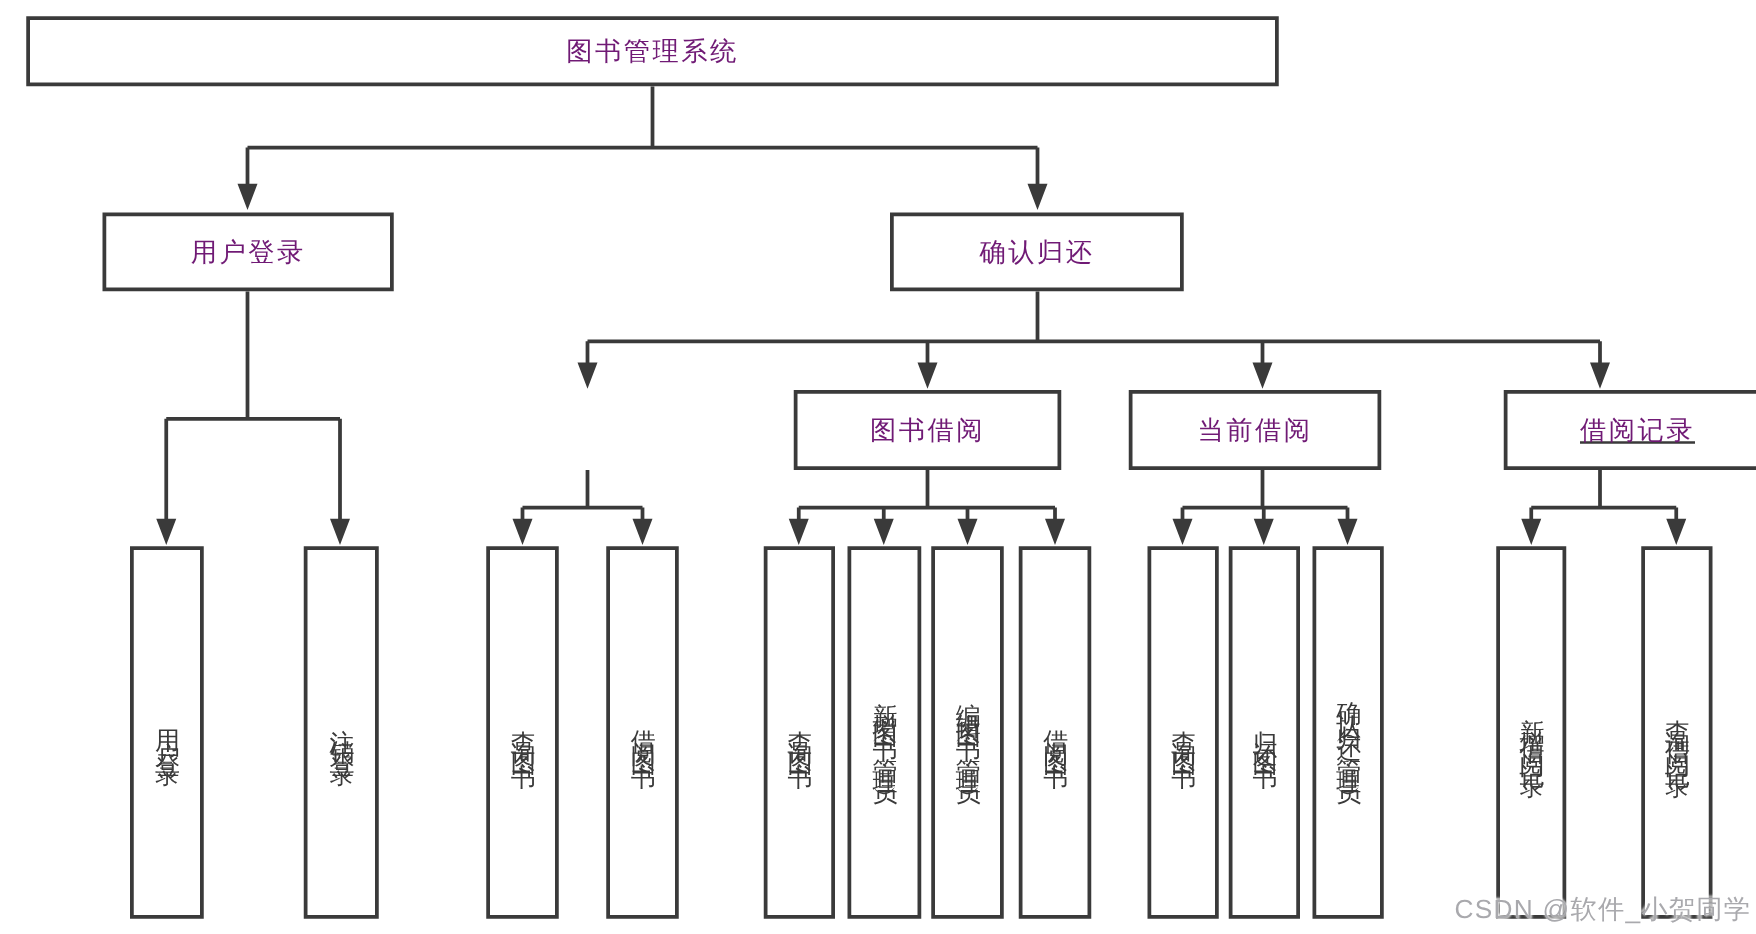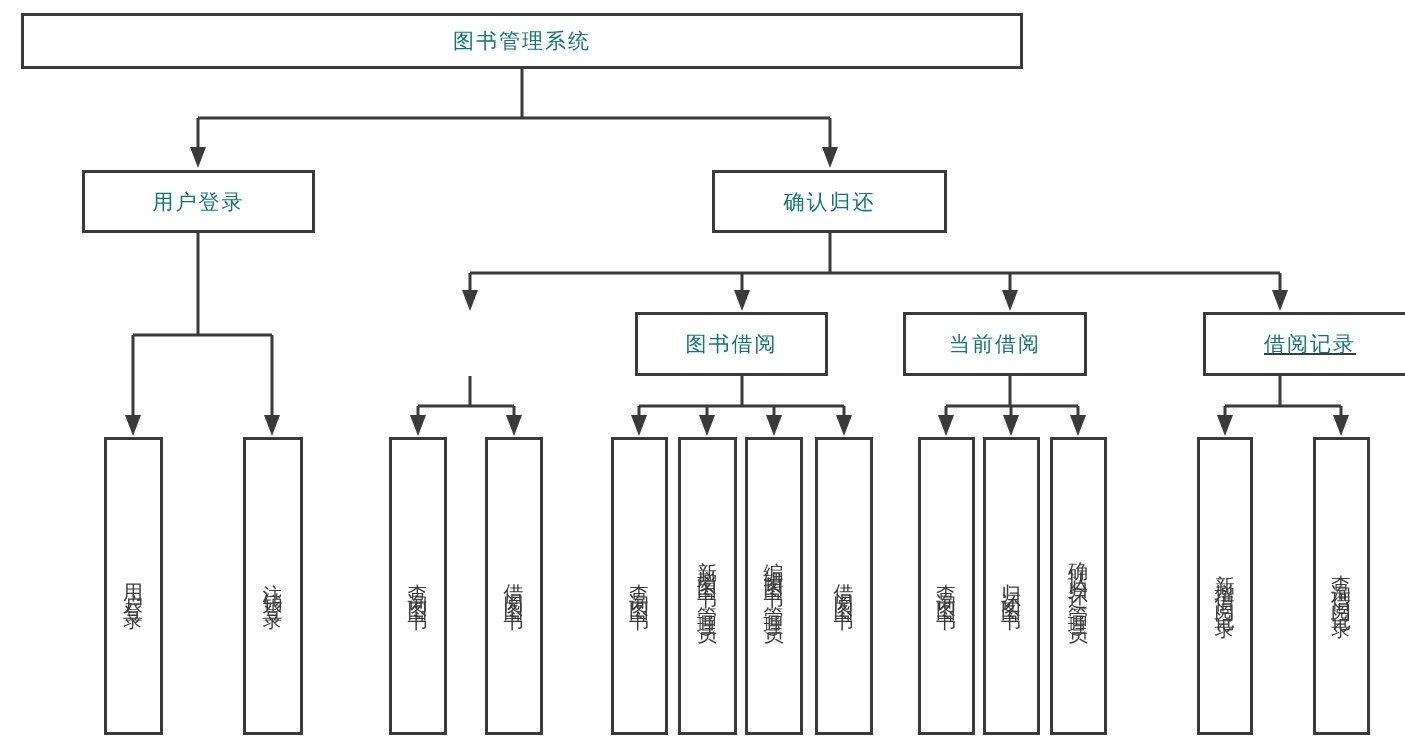--- a/index.html
+++ b/index.html
@@ -15,42 +15,42 @@
     position:absolute;
     box-sizing:border-box;
     background:#ffffff;
     border:3px solid #3a3a3a;
     display:flex;align-items:center;justify-content:center;
     color:#3a3a3a;
   }
   .node .lbl{
     font-size:21px;
     letter-spacing:2px;
-    color:#0f766e;
+    color:#701a75;
     white-space:nowrap;
   }
   .vbox{top:437px;height:298px;}
   .vbox .vtext{
     writing-mode:vertical-rl;
     text-orientation:mixed;
     font-size:20px;
     letter-spacing:9px;
     line-height:1;
     color:#3a3a3a;
     max-height:292px;
   }
   
   .n-root{left:21px;top:13px;width:1002px;height:56px;}
   
   .n-user-login{left:82px;top:170px;width:233px;height:63px;}
   .n-book-mgmt{left:712px;top:170px;width:235px;height:63px;}
   
   .n-recommend{left:362px;top:312px;width:215px;height:64px;}
-  .n-borrowing{left:635px;top:312px;width:193px;height:64px;}
-  .n-current{left:903px;top:312px;width:184px;height:64px;}
+  .n-borrowing{left:635px;top:312px;width:214px;height:64px;}
+  .n-current{left:903px;top:312px;width:202px;height:64px;}
   .n-records{left:1203px;top:312px;width:214px;height:64px;text-decoration:underline;}
   
   .l-user-login{left:104px;width:59px;}
   .l-logout{left:243px;width:60px;}
   .l-query-rec{left:389px;width:58px;}
   .l-borrow-rec{left:485px;width:58px;}
   .l-query-bor{left:611px;width:57px;}
   .l-add-book{left:678px;width:59px;}
   .l-edit-book{left:745px;width:58px;}
   .l-borrow-bor{left:815px;width:58px;}
@@ -152,14 +152,15 @@
     <span class="vtext">确认归还（管理员）</span>
   </div>
 
   <div class="node vbox l-add-record">
     <span class="vtext">新增借阅记录</span>
   </div>
   <div class="node vbox l-query-record">
     <span class="vtext">查询借阅记录</span>
   </div>
 
+  <div class="watermark">CSDN @软件_小贺同学</div>
 
 </div>
 
 </body></html>

